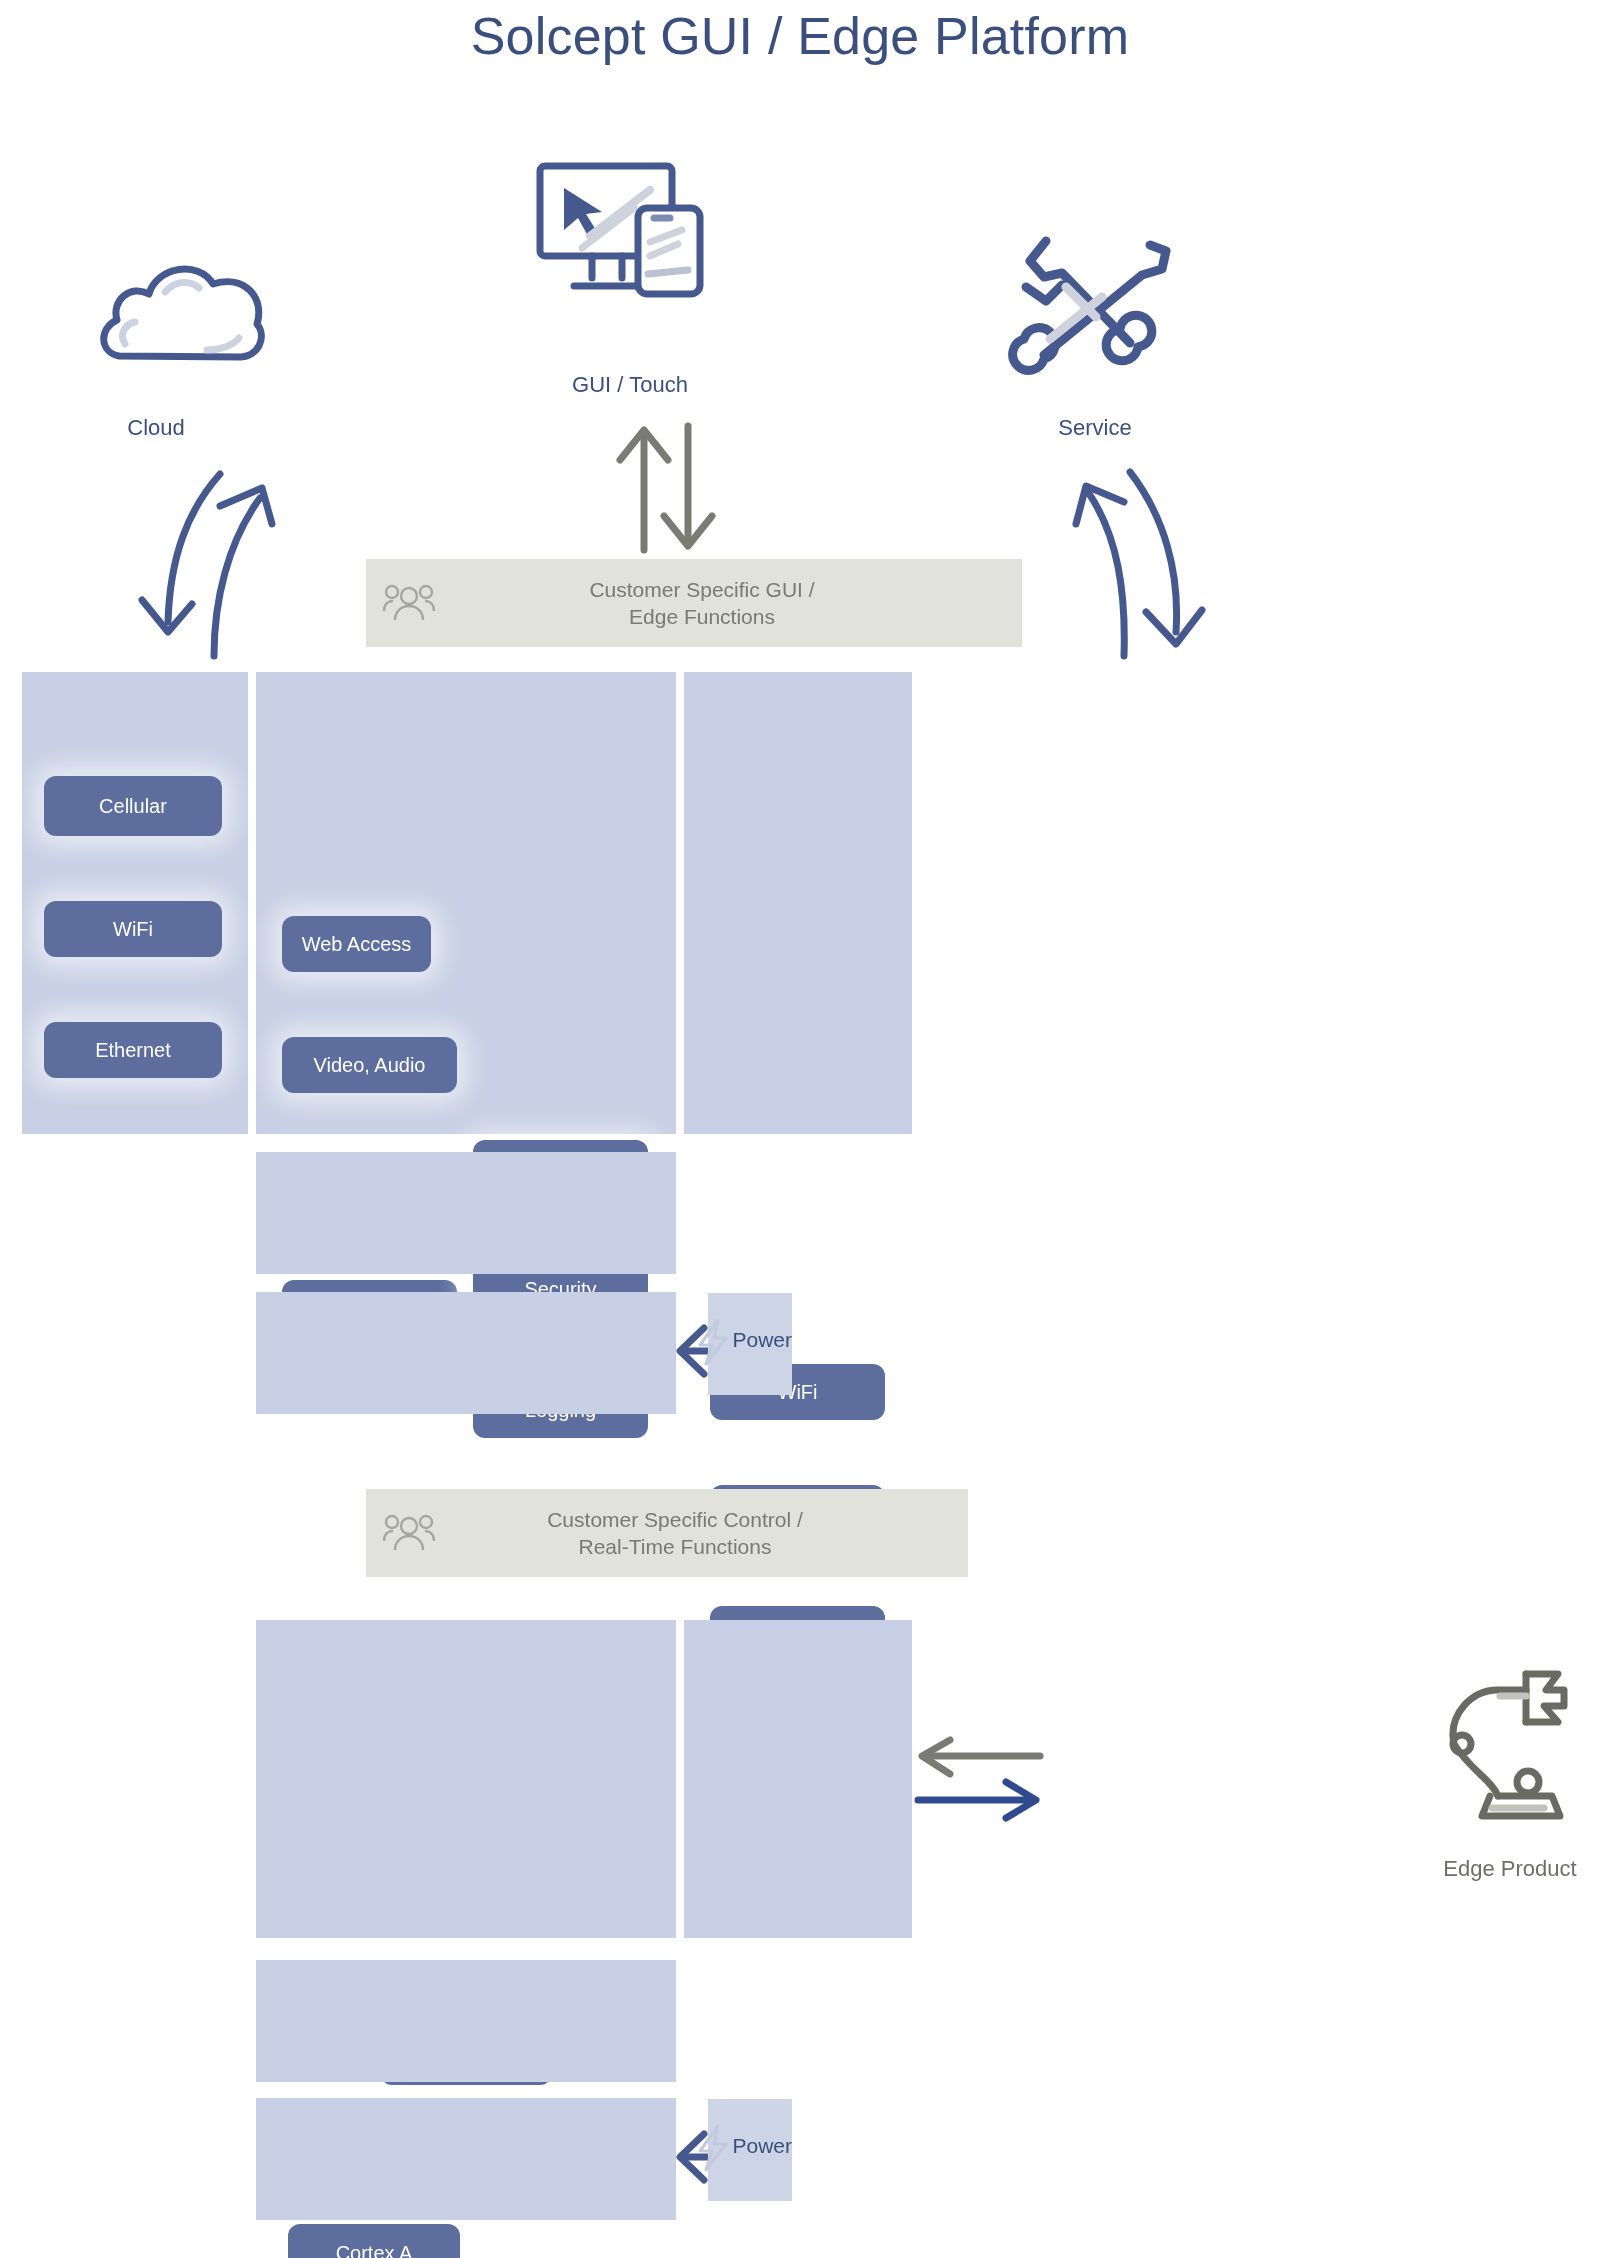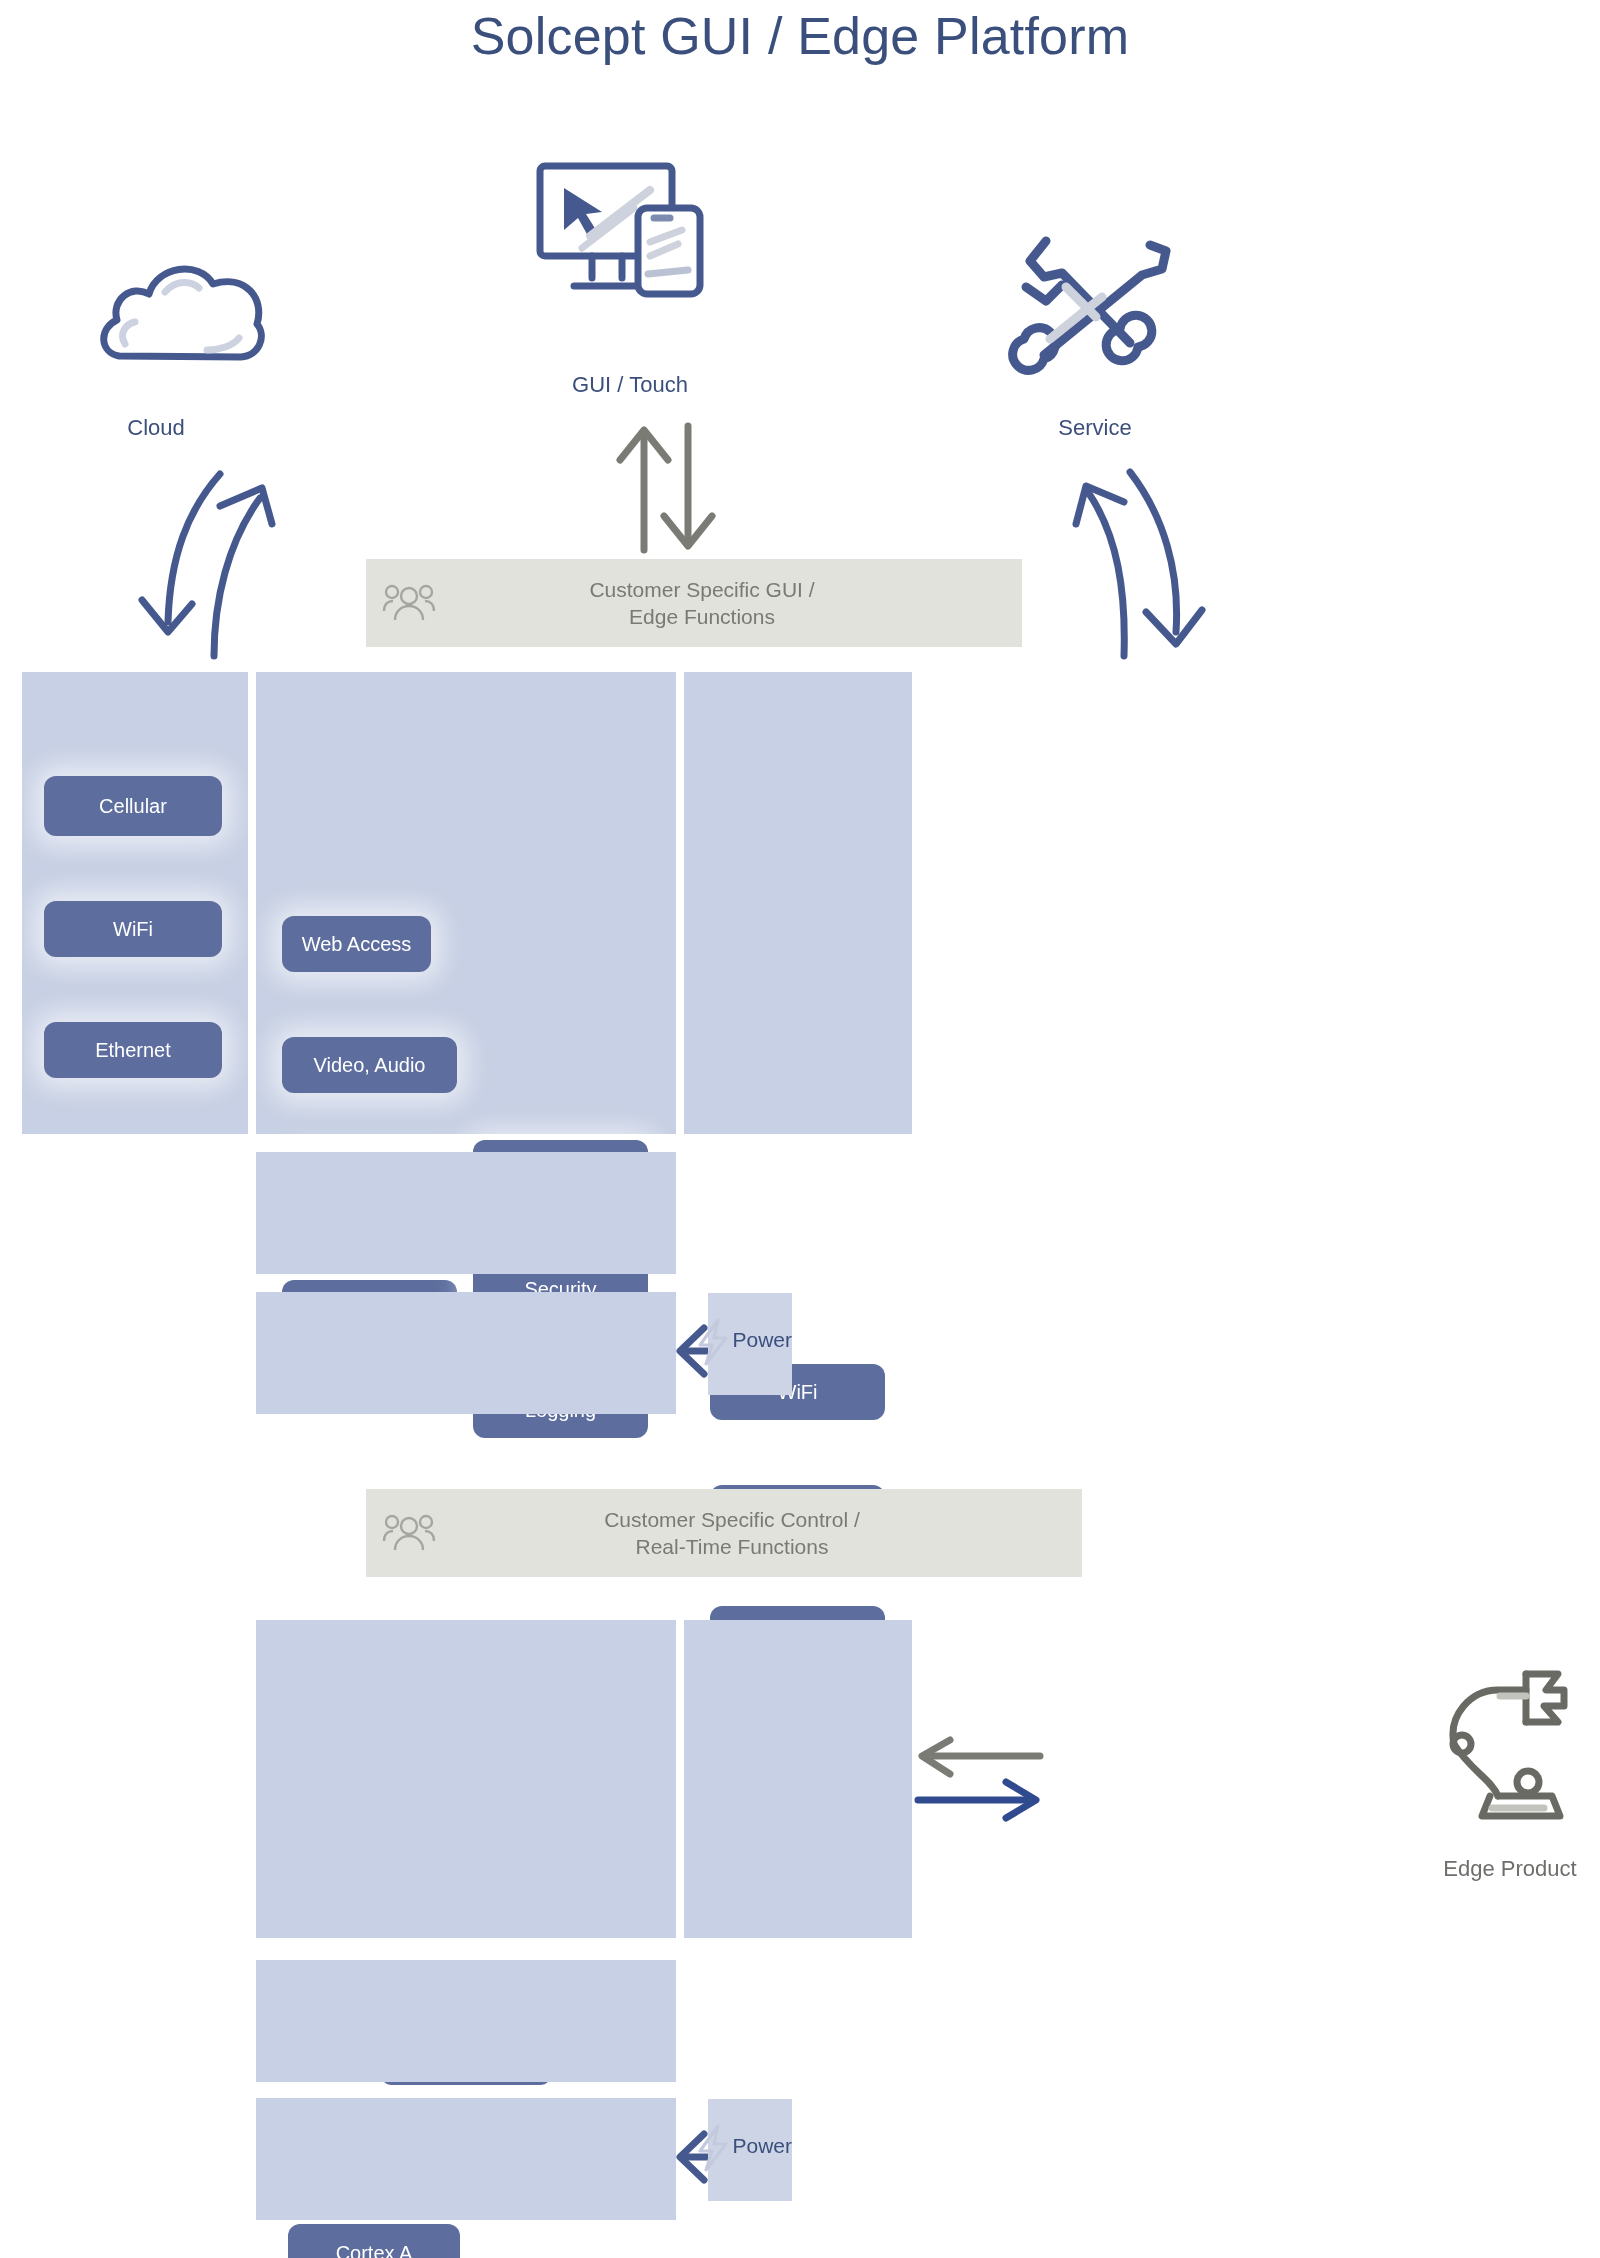--- a/index.html
+++ b/index.html
@@ -188,21 +188,21 @@
 </div>
 <div class="abs powerbox" style="left:708px;top:1293px;width:84px;height:98px;">
   <span style="flex:1;display:flex;align-items:center;justify-content:center;">
     <svg width="38" height="50" viewBox="0 0 38 50">
       <path d="M24 3 L6 28 L18 28 L12 47 L32 21 L20 21 Z" fill="none" stroke="#c4cade" stroke-width="3.2" stroke-linejoin="round"></path>
     </svg>
   </span>
   <span class="plabel">Power</span>
 </div>
 
-<div class="abs panel-gray hdr" style="left:366px;top:1489px;width:716px;height:88px;">
+<div class="abs panel-gray hdr" style="left:366px;top:1489px;width:602px;height:88px;">
   <span class="hdr-icon">
     <svg width="52" height="38" viewBox="0 0 52 38">
       <g fill="none" stroke="#a6a6a0" stroke-width="2.4">
         <circle cx="26" cy="12" r="8"></circle>
         <path d="M12 36 c0-9 7-14 14-14 s14 5 14 14"></path>
         <circle cx="9" cy="8" r="6"></circle>
         <path d="M1 27 c0-7 4-10 9-10"></path>
         <circle cx="43" cy="8" r="6"></circle>
         <path d="M51 27 c0-7 -4-10 -9-10"></path>
       </g>

